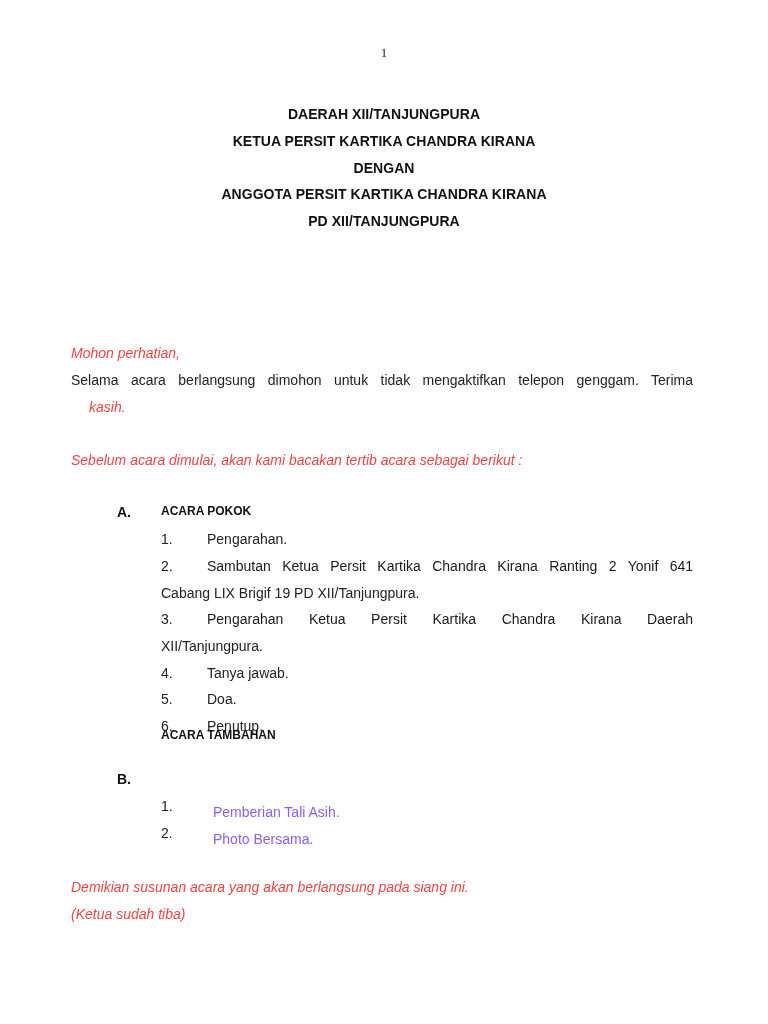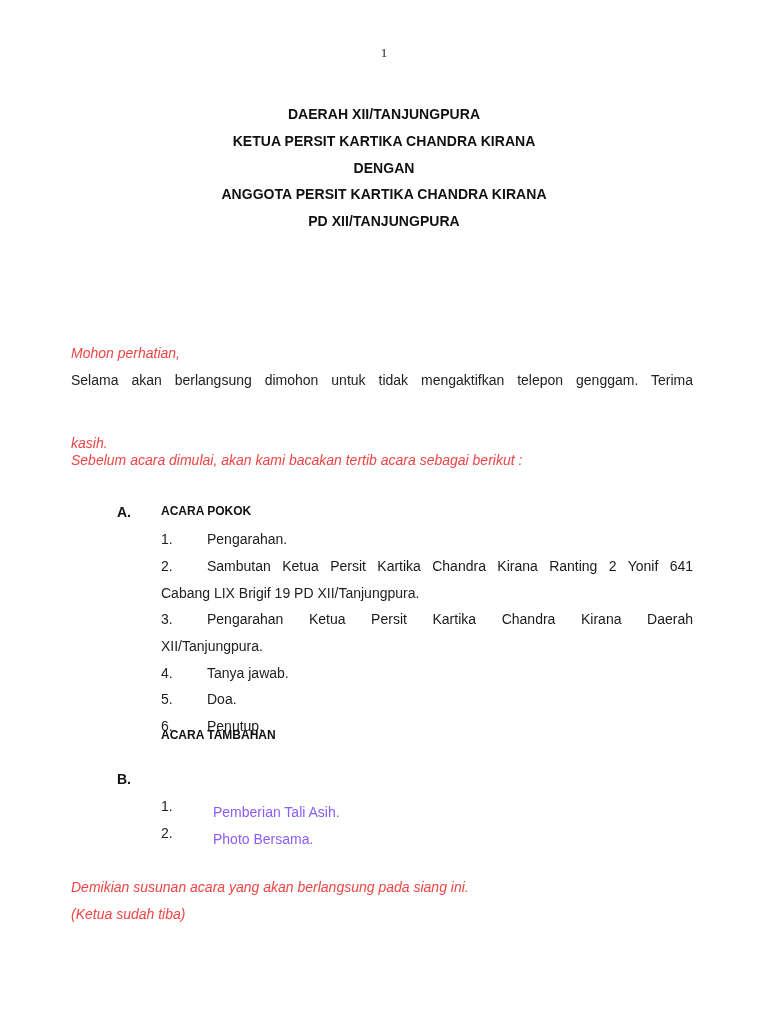--- a/index.html
+++ b/index.html
@@ -32,22 +32,22 @@
 
   <div class="title-block">
     <div class="title-line">DAERAH XII/TANJUNGPURA</div>
     <div class="title-line">KETUA PERSIT KARTIKA CHANDRA KIRANA</div>
     <div class="title-line">DENGAN</div>
     <div class="title-line">ANGGOTA PERSIT KARTIKA CHANDRA KIRANA</div>
     <div class="title-line">PD XII/TANJUNGPURA</div>
   </div>
 
   <div class="abs" style="top:344px; left:71px;">Mohon perhatian,</div>
-  <div class="justify-line" style="top:371px;">Selama akan berlangsung dimohon untuk tidak mengaktifkan telepon genggam. Terima</div>
-  <div class="abs" style="top:398px; left:71px;margin-top:36px;">kasih.</div>
+  <div class="justify-line" style="top:371px;">Selama acara berlangsung dimohon untuk tidak mengaktifkan telepon genggam. Terima</div>
+  <div class="abs" style="top:398px; left:89px;">kasih.</div>
   <div class="abs" style="top:451px; left:71px;">Sebelum acara dimulai, akan kami bacakan tertib acara sebagai berikut :</div>
 
   <div>
     <div class="section-letter" style="top:504px;">A.</div>
     <div class="section-title" style="top:504px;">ACARA POKOK</div>
 
     <div class="item-num" style="top:531px;">1.</div>
     <div class="item-text" style="top:531px;">Pengarahan.</div>
 
     <div class="item-wide" style="top:558px;">

